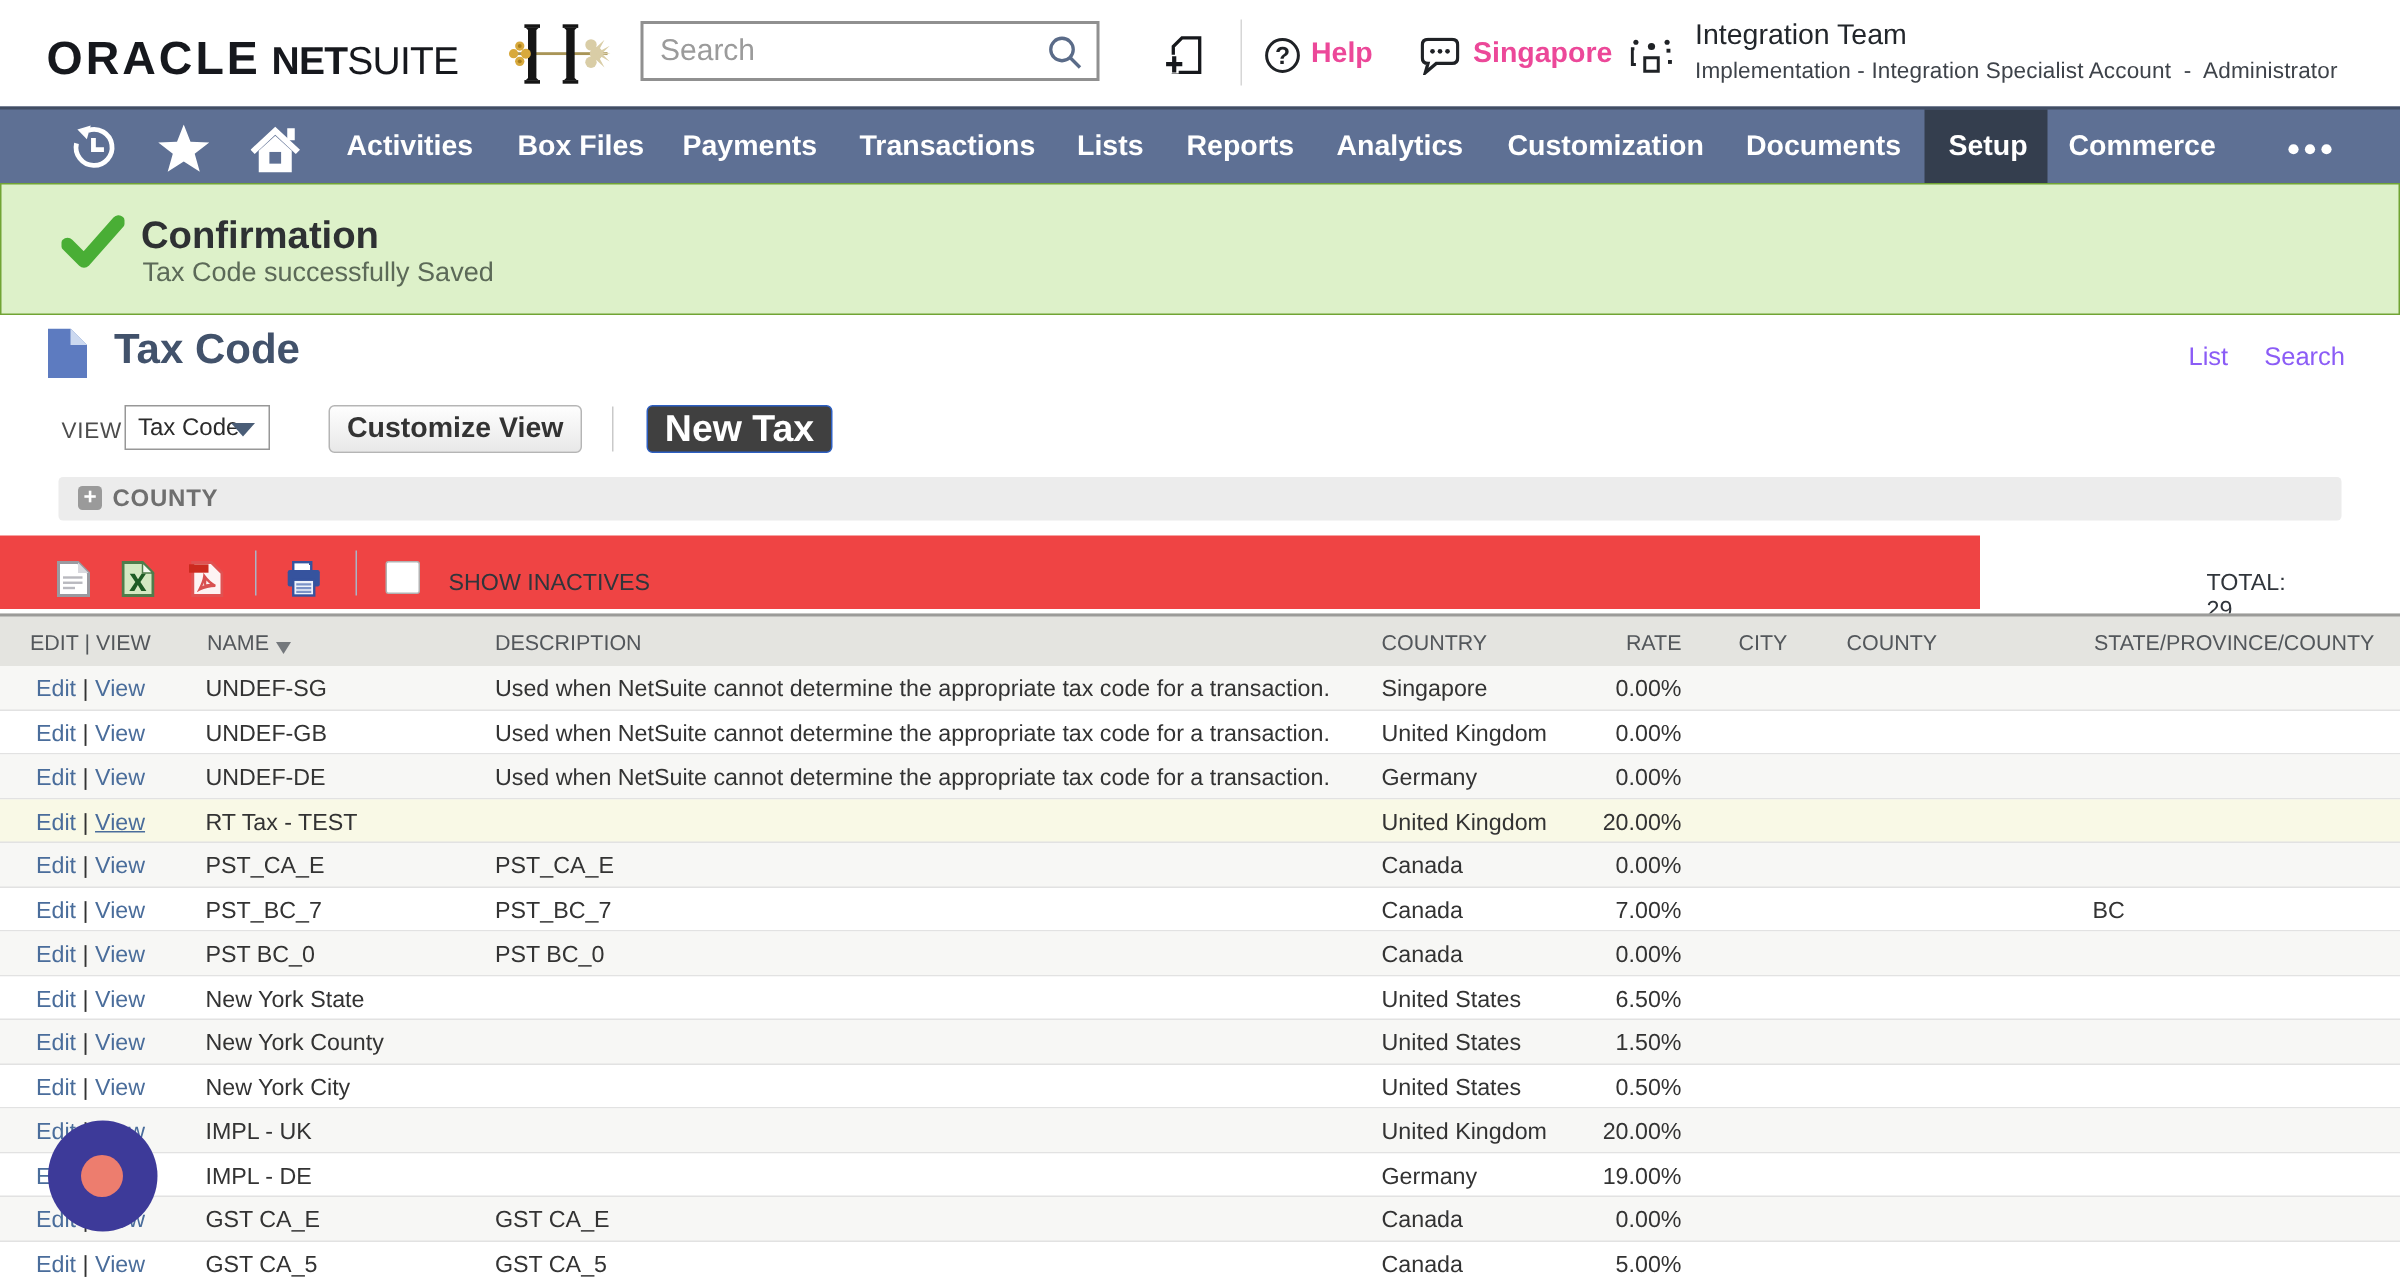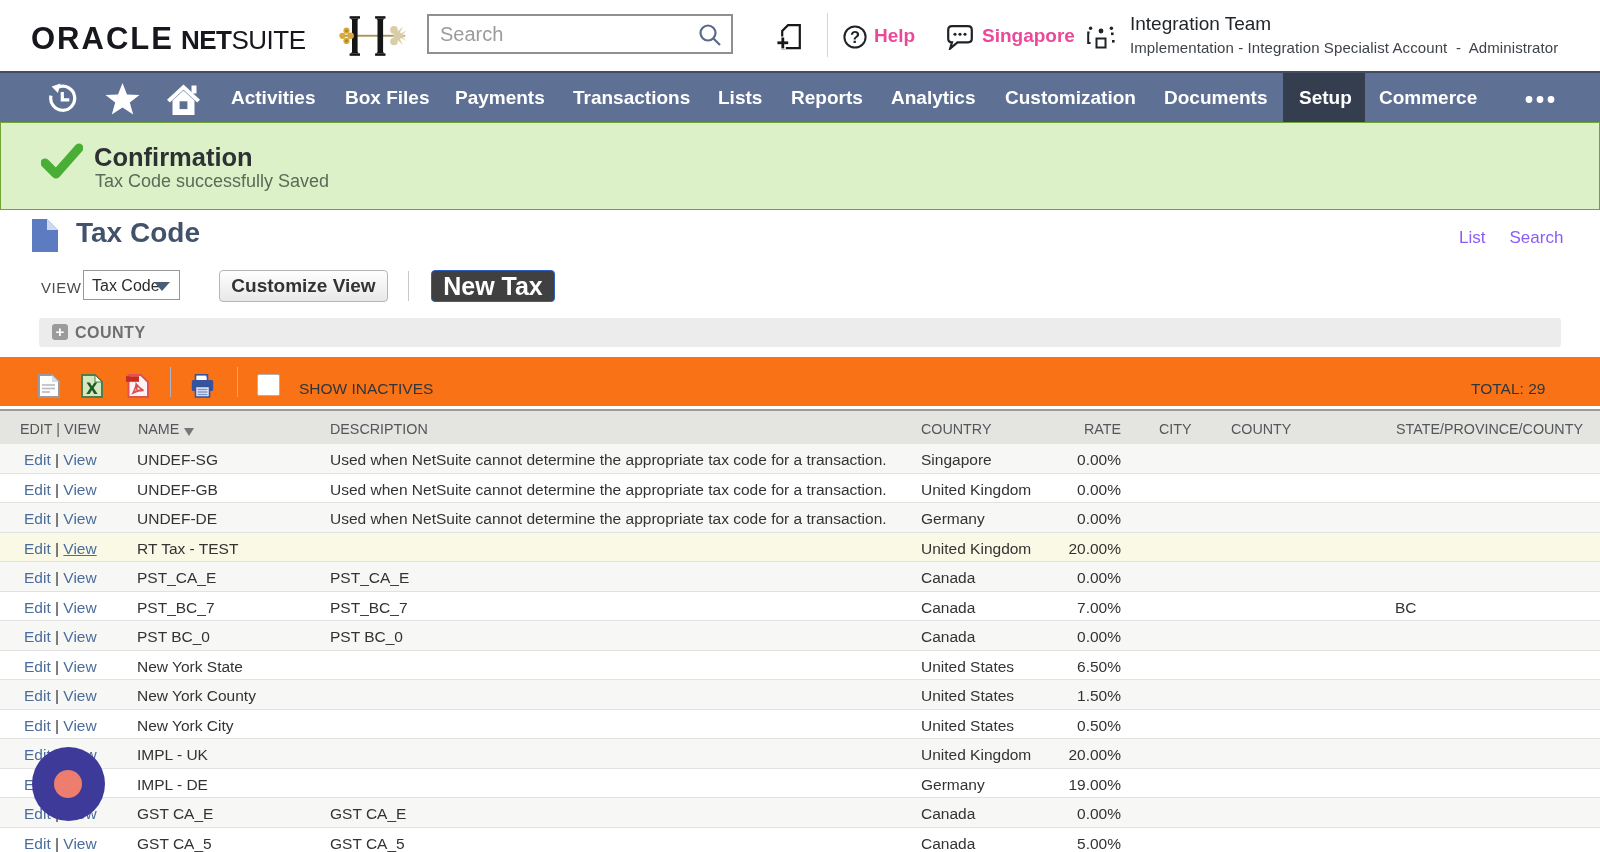--- a/index.html
+++ b/index.html
@@ -34,21 +34,21 @@
   #viewsel .t{position:absolute;left:8px;top:6px;font-size:16px;color:#2b2b2b;}
   #viewsel .arr{position:absolute;right:9px;top:11px;width:0;height:0;border-left:8px solid transparent;border-right:8px solid transparent;border-top:9px solid #4a5d77;}
   #custbtn{position:absolute;left:219px;top:270px;width:169px;height:32px;border:1px solid #b5b5b5;border-radius:4px;box-sizing:border-box;background:linear-gradient(#fefefe,#e8e8e8);text-align:center;line-height:30px;font-size:19px;font-weight:bold;color:#333;}
   #ctrldiv{position:absolute;left:408px;top:271px;width:1px;height:30px;background:#c9c9c9;}
   #newbtn{position:absolute;left:431px;top:270px;width:124px;height:32px;border:1px solid #2d5fc2;border-radius:4px;box-sizing:border-box;background:#404040;text-align:center;line-height:30px;font-size:25px;font-weight:bold;color:#fff;}
   
   #filters{position:absolute;left:39px;top:318px;width:1522px;height:29px;background:#ececec;border-radius:3px;}
   #filters .plus{position:absolute;left:13px;top:6px;width:16px;height:16px;background:#9a9a9a;border-radius:3px;color:#fff;text-align:center;line-height:16px;font-size:15px;font-weight:bold;}
   #filters .lbl{position:absolute;left:36px;top:6px;font-size:16px;font-weight:bold;color:#6f6f6f;letter-spacing:0.5px;}
   
-  #toolbar{position:absolute;left:0;top:357px;width:1600px;height:49px;background:#f97316;}
+  #toolbar{position:absolute;left:0;top:357px;width:1320px;height:49px;background:#ef4444;}
   .tdiv{position:absolute;top:10px;width:1px;height:30px;background:#aab4c6;}
   #cb{position:absolute;left:257px;top:17px;width:23px;height:22px;background:#fff;border:1px solid #b2b2b2;box-sizing:border-box;border-radius:2px;}
   #showin{position:absolute;left:299px;top:23px;font-size:15.5px;color:#30353b;}
   #total{position:absolute;left:1471px;top:23px;font-size:15.5px;color:#30353b;}
   
   #thead{position:absolute;left:0;top:409px;width:1600px;height:35px;background:#e4e4e0;border-top:2px solid #9b9b99;box-sizing:border-box;}
   .th{position:absolute;top:10px;font-size:14.3px;color:#53575b;}
   .row{position:absolute;left:0;width:1600px;height:29.5px;border-bottom:1px solid #e2e2e2;box-sizing:border-box;}
   .row > span{position:absolute;top:7px;font-size:15.5px;color:#333;white-space:nowrap;}
   .row .lnk{color:#4a6d9b;}

